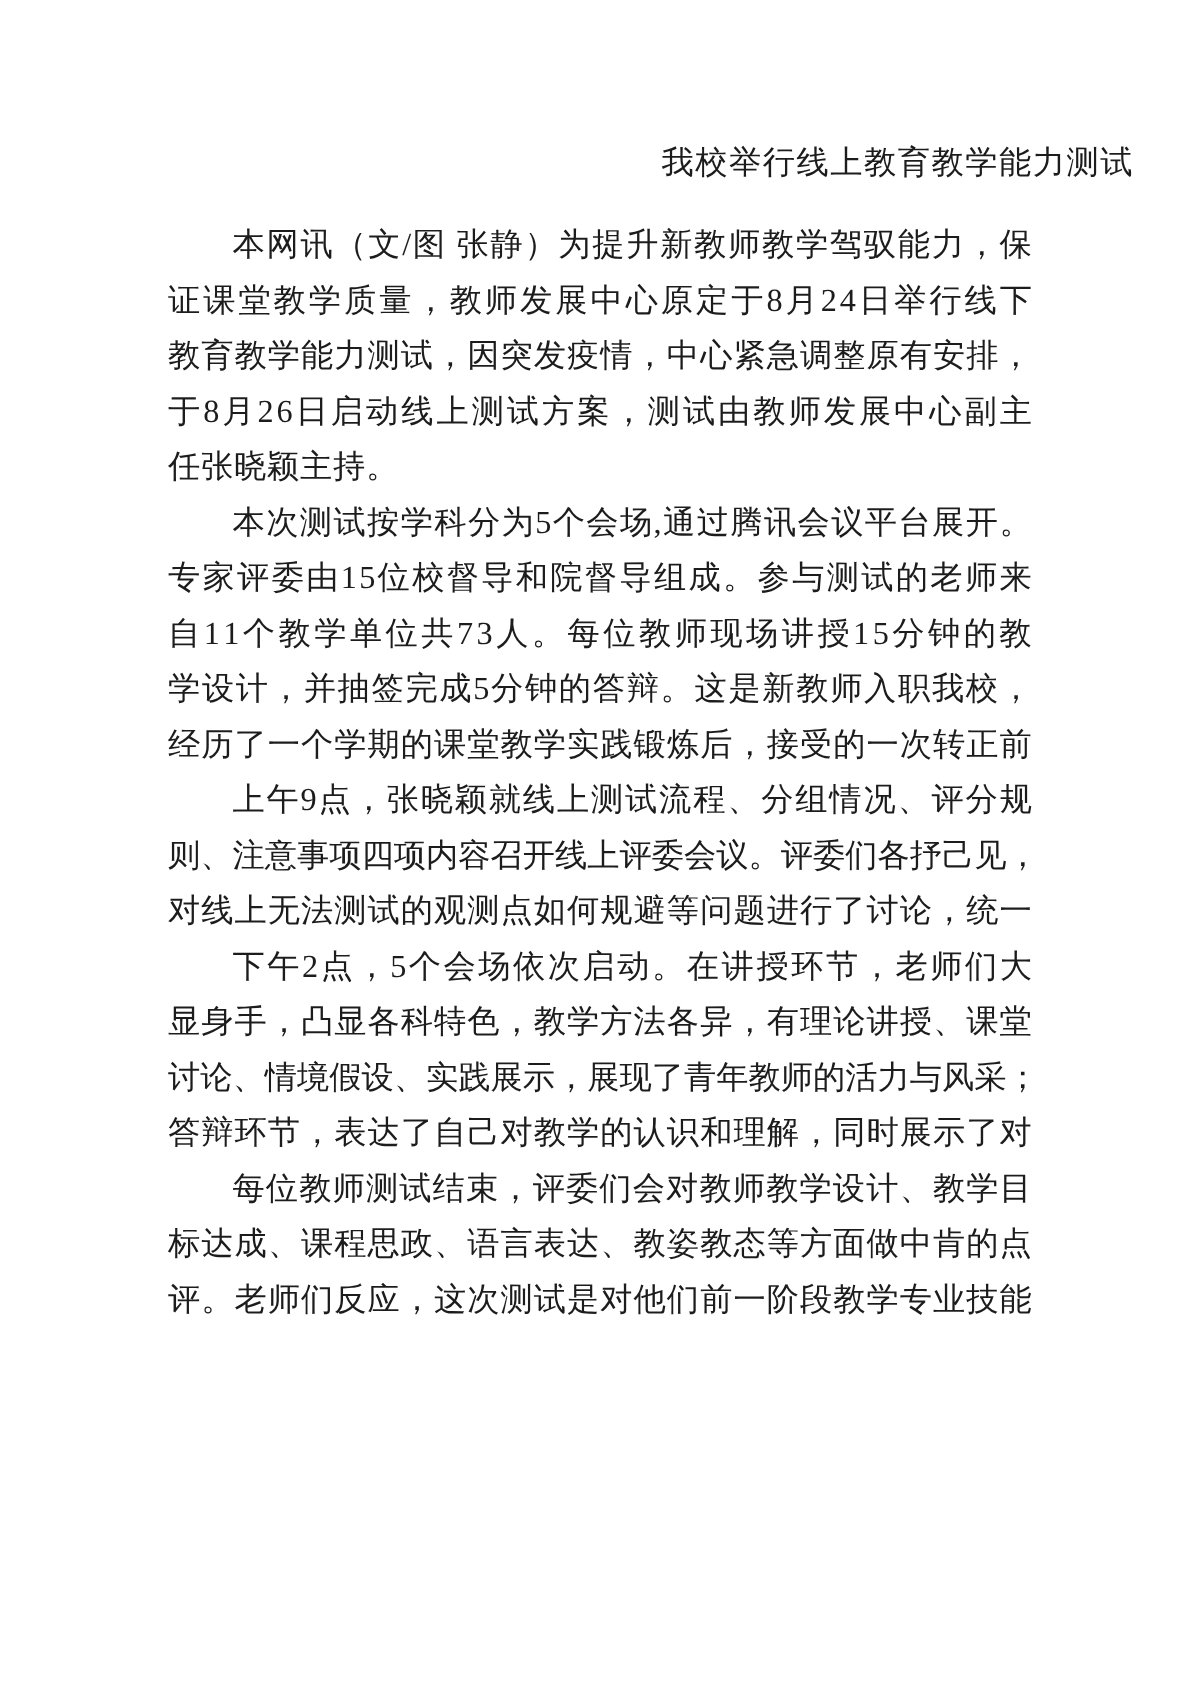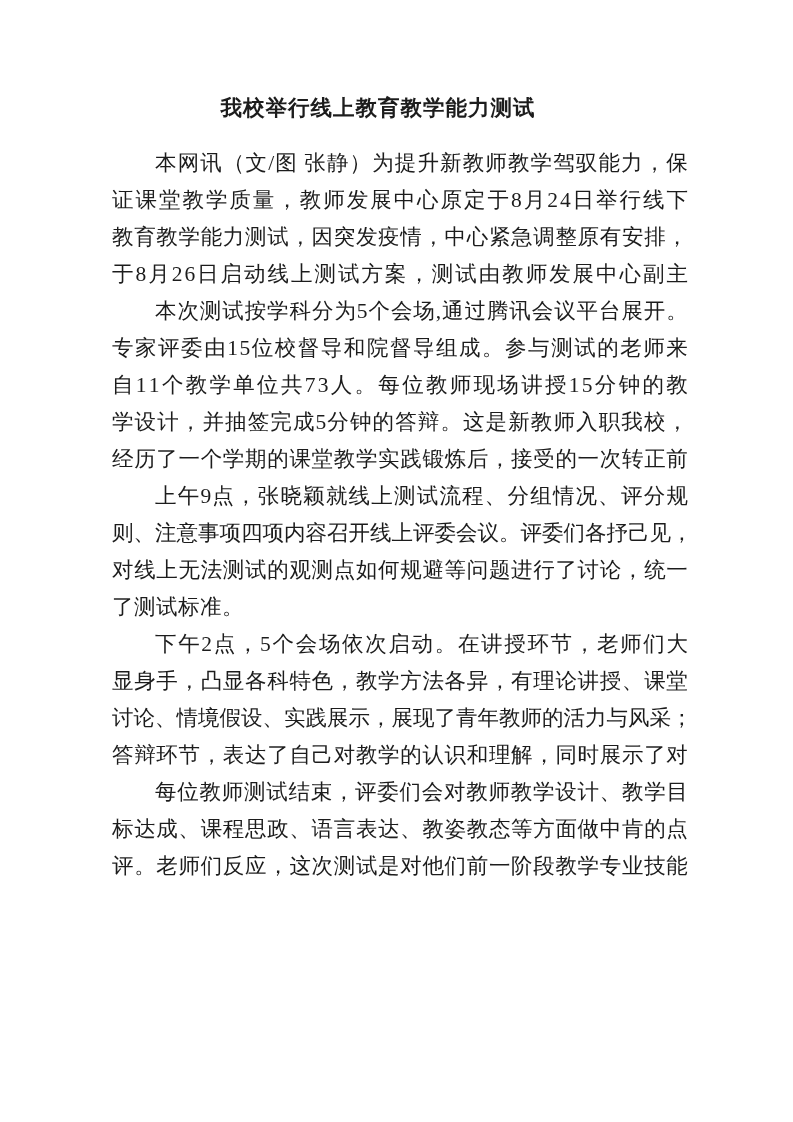--- a/index.html
+++ b/index.html
@@ -18,22 +18,22 @@
     font-family: "Liberation Serif", "DejaVu Serif", serif;
     color: #1c1c1c;
   }
   .title {
     margin: 0 0 18px 0;
     padding: 0;
     width: 756px;
     height: 37px;
     line-height: 37px;
     font-size: 21.5px;
-    font-weight: bold;
-    text-align: center;
+    font-weight: normal;
+    text-align: right;
     letter-spacing: 1px;
   }
   .content {
     margin-left: 112px;
     width: 576px;
   }
   .para {
     margin: 0;
     padding: 0;
   }
@@ -169,20 +169,21 @@
           <span class="ch">由</span>
           <span class="ch">教</span>
           <span class="ch">师</span>
           <span class="ch">发</span>
           <span class="ch">展</span>
           <span class="ch">中</span>
           <span class="ch">心</span>
           <span class="ch">副</span>
           <span class="ch">主</span>
         </div>
+        <div class="line">任张晓颖主持。</div>
       </div>
       <div class="para">
         <div class="line indent justify">
           <span class="ch">本</span>
           <span class="ch">次</span>
           <span class="ch">测</span>
           <span class="ch">试</span>
           <span class="ch">按</span>
           <span class="ch">学</span>
           <span class="ch">科</span>
@@ -396,21 +397,20 @@
           <span class="ch">题</span>
           <span class="ch">进</span>
           <span class="ch">行</span>
           <span class="ch">了</span>
           <span class="ch">讨</span>
           <span class="ch">论</span>
           <span class="ch">，</span>
           <span class="ch">统</span>
           <span class="ch">一</span>
         </div>
-        <div class="line">了测试标准。</div>
       </div>
       <div class="para">
         <div class="line indent justify">
           <span class="ch">下</span>
           <span class="ch">午</span>
           <span class="ch">2</span>
           <span class="ch">点</span>
           <span class="ch">，</span>
           <span class="ch">5</span>
           <span class="ch">个</span>

